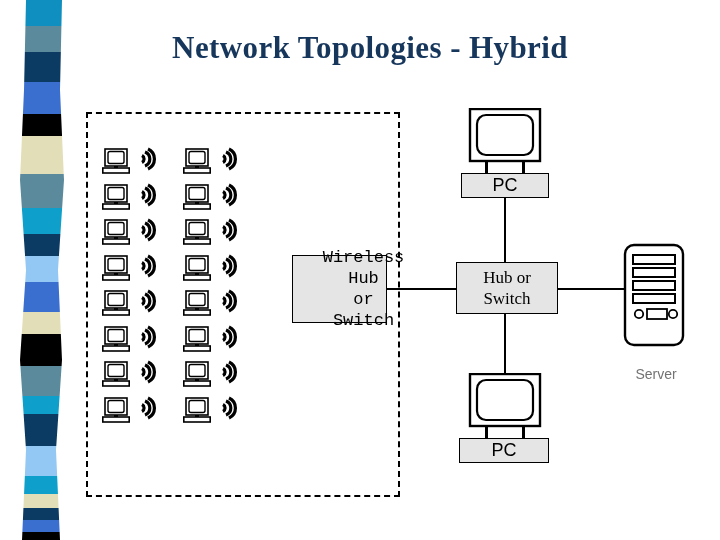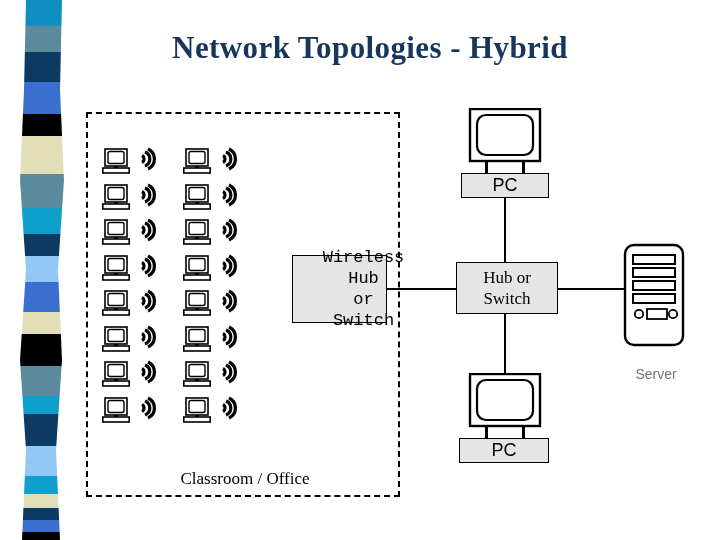--- a/index.html
+++ b/index.html
@@ -204,21 +204,20 @@
   </svg>
 
   <div id="title">Network Topologies - Hybrid</div>
 
   <div class="conn" style="left:387px; top:288px; width:70px; height:2px;"></div>
   <div class="conn" style="left:557px; top:288px; width:67px; height:2px;"></div>
   <div class="conn" style="left:504px; top:196px; width:2px; height:68px;"></div>
   <div class="conn" style="left:504px; top:312px; width:2px; height:64px;"></div>
 
   <div id="classroom-region"></div>
-  <div id="classroom-label">Classroom / Office</div>
 
   <div id="pc-grid">
       <svg class="grid-cell pc-sm" viewBox="0 0 28 26" style="left: 102px; top: 148px;">
         <use href="#icon-computer"></use>
       </svg>
       <svg class="grid-cell wifi-sm" viewBox="-2 0 26 24" style="left: 140px; top: 147px;">
         <use href="#icon-wifi"></use>
       </svg>
       <svg class="grid-cell pc-sm" viewBox="0 0 28 26" style="left: 183px; top: 148px;">
         <use href="#icon-computer"></use>

